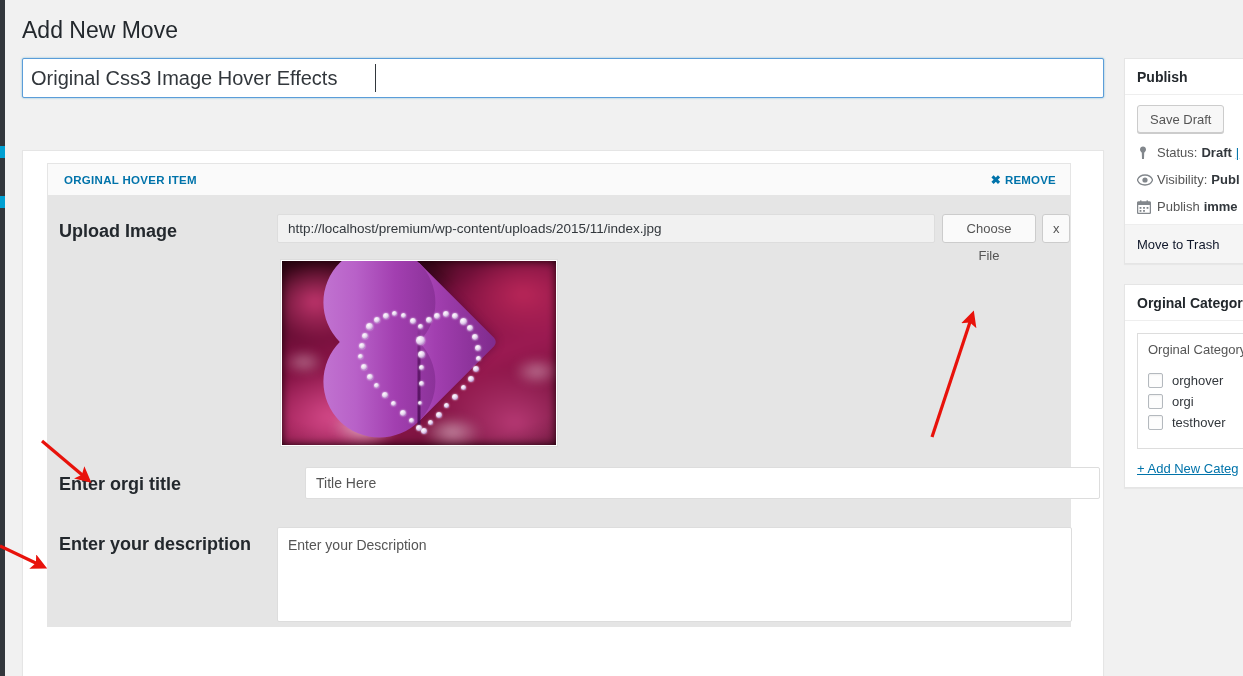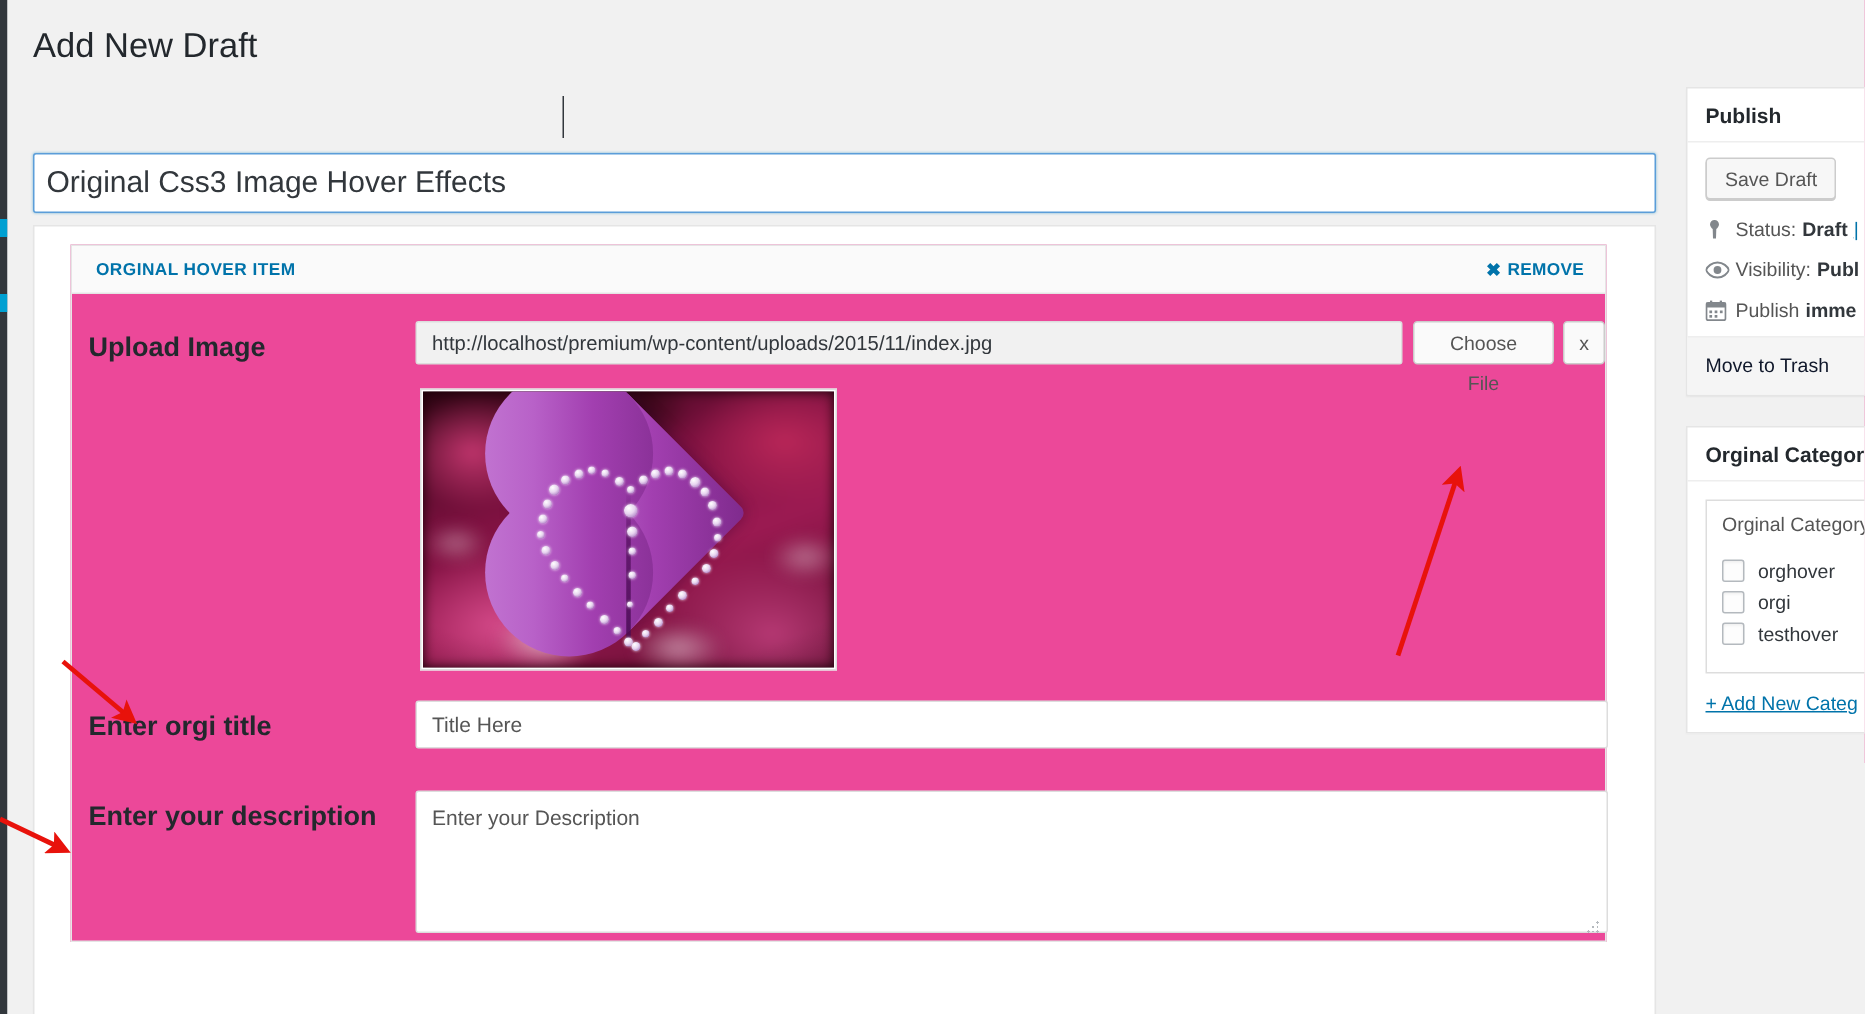--- a/index.html
+++ b/index.html
@@ -49,21 +49,20 @@
     border: 1px solid #5b9dd9;
     border-radius: 2px;
     background: #fff;
     box-shadow: 0 0 2px rgba(30,140,190,.6);
     padding: 3px 8px 3px 8px;
     font-size: 20px; font-weight: 400;
     color: #32373c;
     line-height: 32px;
     font-family: "Liberation Sans", sans-serif;
     outline: none;
-    margin-top: 44px;
   }
   .title-caret {
     position: absolute; left: 375px; top: 64px;
     width: 1px; height: 28px; background: #32373c;
   }
 
   
   .metabox {
     position: absolute; left: 22px; top: 150px;
     width: 1082px; height: 540px;
@@ -89,21 +88,21 @@
     border-right: 6px solid transparent;
     border-bottom: 6px solid #999;
     cursor: pointer;
   }
 
   .metabox-body { padding: 12px 12px 0 24px; }
 
   
   .hover-card {
     border: 1px solid #e5e5e5;
-    background: #ec4899;
+    background: #e5e5e5;
     width: 1024px;
   }
   .hover-card-head {
     height: 32px;
     background: #fafafa;
     border-bottom: 1px solid #e5e5e5;
     display: flex; align-items: center; justify-content: space-between;
     padding: 0 14px 0 16px;
   }
   .hover-card-title {
@@ -236,20 +235,21 @@
   .row-title  { margin-top: 20px; }
   .row-desc   { margin-top: 28px; }
   .text-input {
     width: 795px; height: 32px;
     border: 1px solid #ddd; border-radius: 2px;
     background: #fff;
     padding: 0 10px;
     font-size: 14px; color: #32373c;
     font-family: "Liberation Sans", sans-serif;
     outline: none;
+    margin-left: 28px;
   }
   .text-input::placeholder { color: #555; opacity: 1; }
   .textarea {
     width: 795px; height: 95px;
     border: 1px solid #ddd; border-radius: 2px;
     background: #fff;
     padding: 8px 10px;
     font-size: 14px; color: #32373c;
     font-family: "Liberation Sans", sans-serif;
     resize: none; outline: none;
@@ -374,21 +374,21 @@
 <body>
 
 <div id="root">
 
   <div class="admin-sliver">
     <div class="admin-sliver-accent a1"></div>
     <div class="admin-sliver-accent a2"></div>
   </div>
   <div class="sliver-edge"></div>
 
-  <div class="page-title">Add New Draft</div>
+  <div class="page-title">Add New Move</div>
 
   <input class="title-input" value="Original Css3 Image Hover Effects" style="">
   <div class="title-caret"></div>
 
   <div class="metabox">
 
 
     <div class="metabox-body">
       <div class="hover-card">
 

